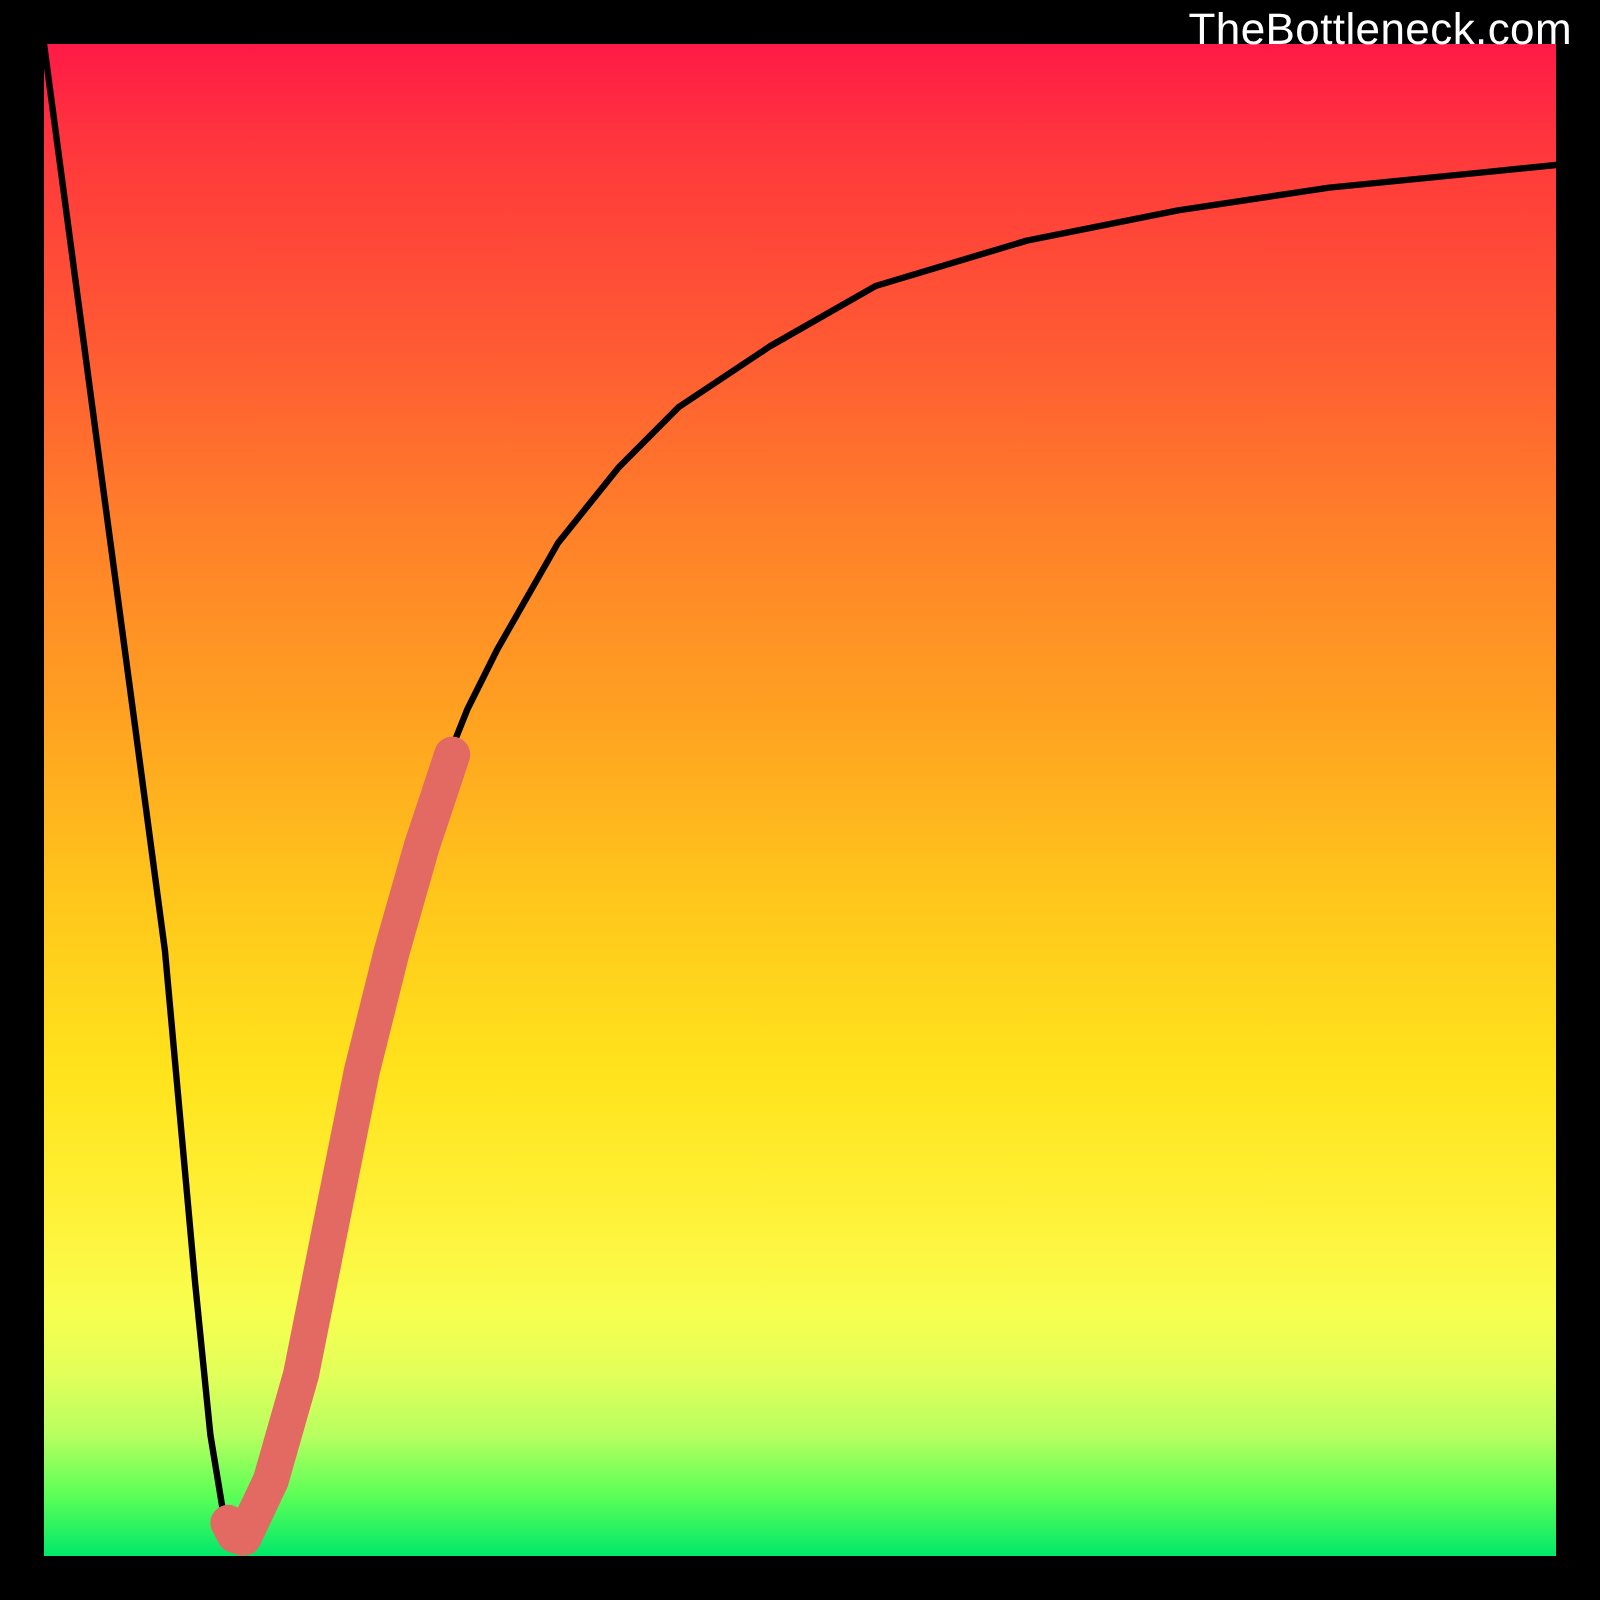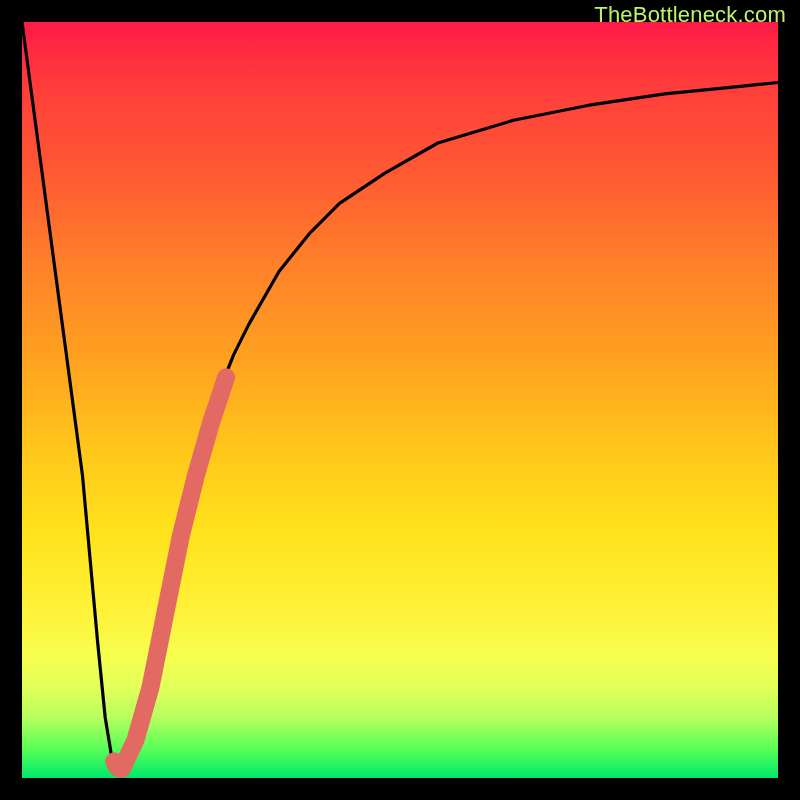--- a/index.html
+++ b/index.html
@@ -43,21 +43,21 @@
       #e2ff5a 88%,
       #b7ff5f 92%,
       #5cff57 96%,
       #00e86a 100%
     );
   }
   .watermark {
     position: absolute;
     top: 2px;
     right: 14px;
-    color: #bef264;
+    color: #ffffff;
     font-size: 22px;
     font-weight: 400;
     letter-spacing: 0.2px;
   }
   svg.curve {
     position: absolute;
     inset: 0;
   }
 </style>
 </head>

